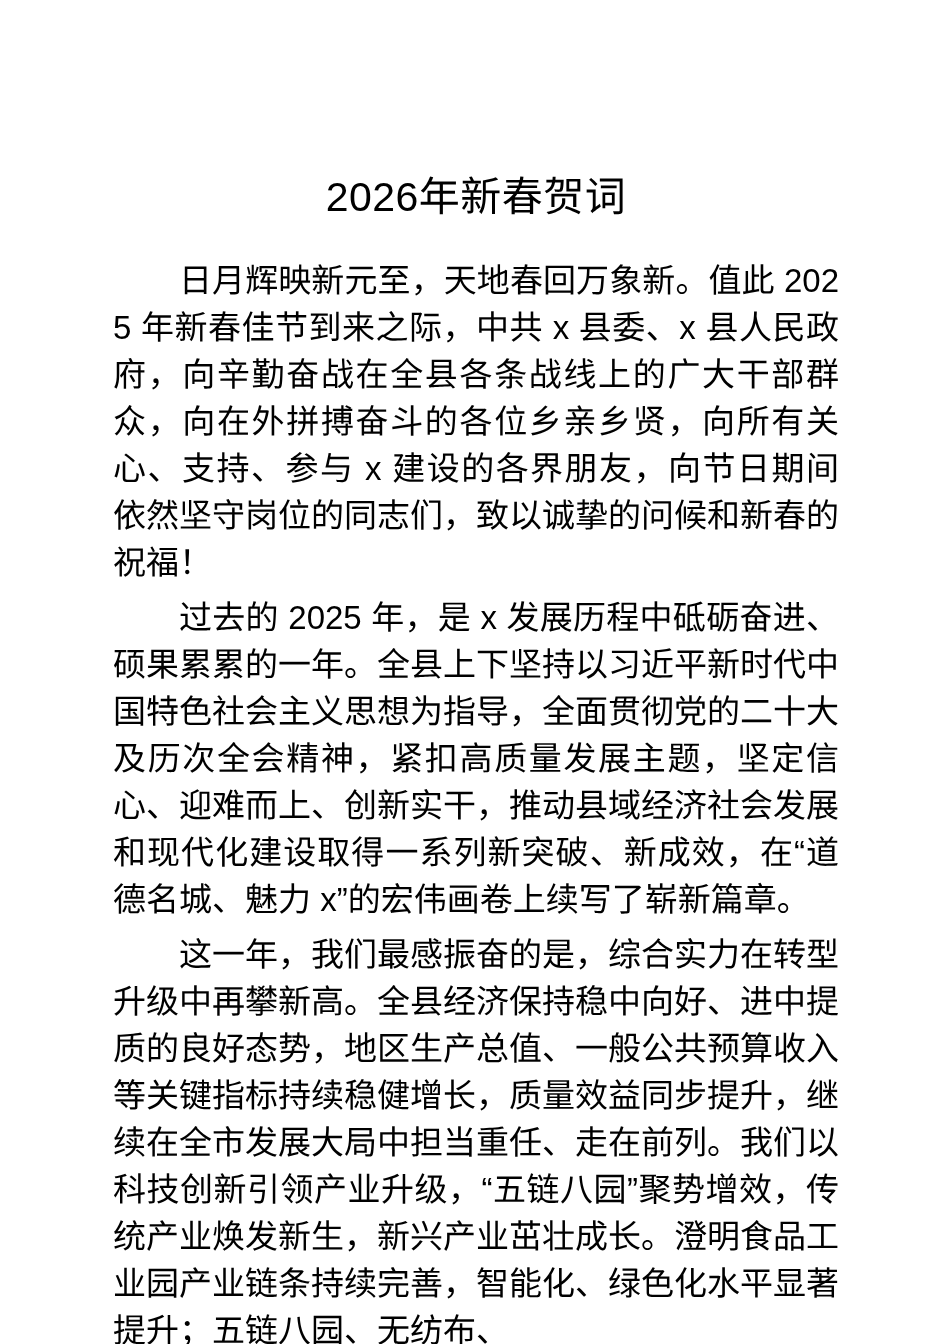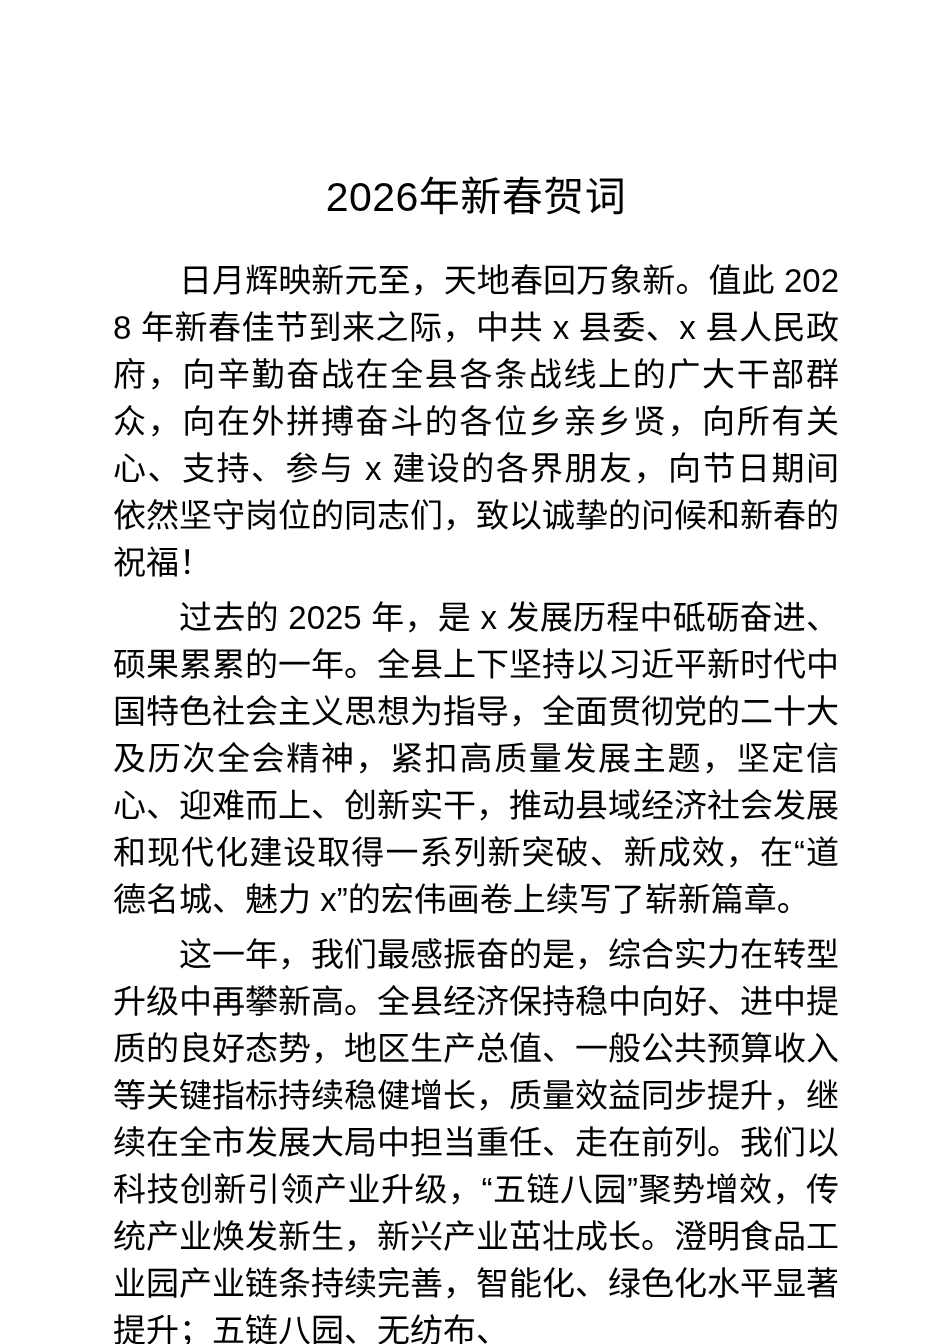--- a/index.html
+++ b/index.html
@@ -66,19 +66,19 @@
 </style>
 </head>
 <body>
 
 <div class="page">
   <div class="doc-body">
 
     <h1 class="doc-title">2026年新春贺词</h1>
 
     <div class="paragraphs">
-      <p class="para">日月辉映新元至，天地春回万象新。值此 2028 年新春佳节到来之际，中共 x 县委、x 县人民政府，向辛勤奋战在全县各条战线上的广大干部群众，向在外拼搏奋斗的各位乡亲乡贤，向所有关心、支持、参与 x 建设的各界朋友，向节日期间依然坚守岗位的同志们，致以诚挚的问候和新春的祝福！</p>
+      <p class="para">日月辉映新元至，天地春回万象新。值此 2025 年新春佳节到来之际，中共 x 县委、x 县人民政府，向辛勤奋战在全县各条战线上的广大干部群众，向在外拼搏奋斗的各位乡亲乡贤，向所有关心、支持、参与 x 建设的各界朋友，向节日期间依然坚守岗位的同志们，致以诚挚的问候和新春的祝福！</p>
       <p class="para">过去的 2025 年，是 x 发展历程中砥砺奋进、硕果累累的一年。全县上下坚持以习近平新时代中国特色社会主义思想为指导，全面贯彻党的二十大及历次全会精神，紧扣高质量发展主题，坚定信心、迎难而上、创新实干，推动县域经济社会发展和现代化建设取得一系列新突破、新成效，在“道德名城、魅力 x”的宏伟画卷上续写了崭新篇章。</p>
       <p class="para">这一年，我们最感振奋的是，综合实力在转型升级中再攀新高。全县经济保持稳中向好、进中提质的良好态势，地区生产总值、一般公共预算收入等关键指标持续稳健增长，质量效益同步提升，继续在全市发展大局中担当重任、走在前列。我们以科技创新引领产业升级，“五链八园”聚势增效，传统产业焕发新生，新兴产业茁壮成长。澄明食品工业园产业链条持续完善，智能化、绿色化水平显著提升；五链八园、无纺布、</p>
     </div>
 
   </div>
 </div>
 
 </body></html>

